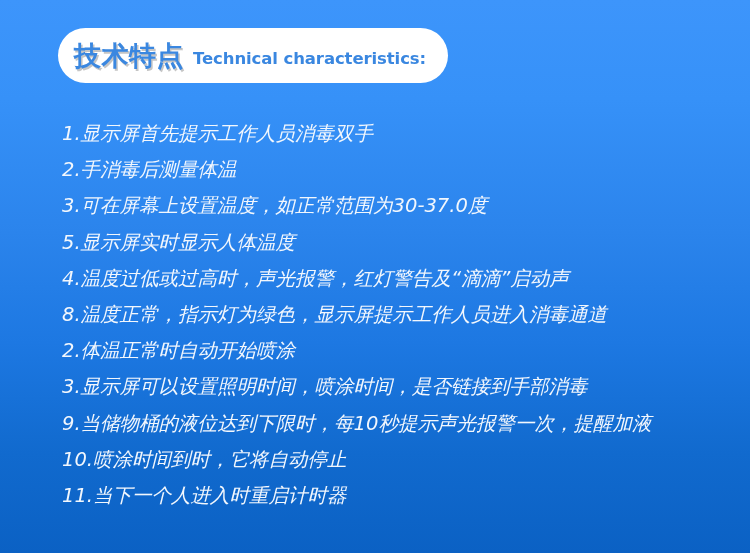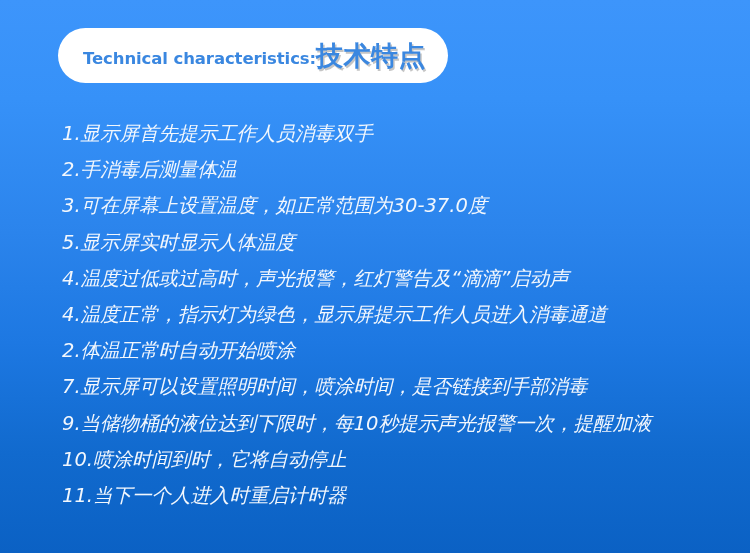--- a/index.html
+++ b/index.html
@@ -81,31 +81,31 @@
     letter-spacing: 0px;
     font-family: "DejaVu Sans", "Liberation Sans", sans-serif;
   }
 </style>
 </head>
 <body>
 
 <div id="page">
 
   <div id="header-badge">
+    <span id="badge-title-cn">技术特点</span>
     <span id="badge-title-en">Technical characteristics:</span>
-    <span id="badge-title-cn">技术特点</span>
   </div>
 
   <div id="feature-list">
       <div class="feature-item">1.显示屏首先提示工作人员消毒双手</div>
       <div class="feature-item">2.手消毒后测量体温</div>
       <div class="feature-item">3.可在屏幕上设置温度，如正常范围为30-37.0度</div>
       <div class="feature-item">5.显示屏实时显示人体温度</div>
       <div class="feature-item">4.温度过低或过高时，声光报警，红灯警告及“滴滴”启动声</div>
-      <div class="feature-item">4.温度正常，指示灯为绿色，显示屏提示工作人员进入消毒通道</div>
+      <div class="feature-item">8.温度正常，指示灯为绿色，显示屏提示工作人员进入消毒通道</div>
       <div class="feature-item">2.体温正常时自动开始喷涂</div>
-      <div class="feature-item">7.显示屏可以设置照明时间，喷涂时间，是否链接到手部消毒</div>
+      <div class="feature-item">3.显示屏可以设置照明时间，喷涂时间，是否链接到手部消毒</div>
       <div class="feature-item">9.当储物桶的液位达到下限时，每10秒提示声光报警一次，提醒加液</div>
       <div class="feature-item">10.喷涂时间到时，它将自动停止</div>
       <div class="feature-item">11.当下一个人进入时重启计时器</div>
     </div>
 
 </div>
 
 </body></html>

